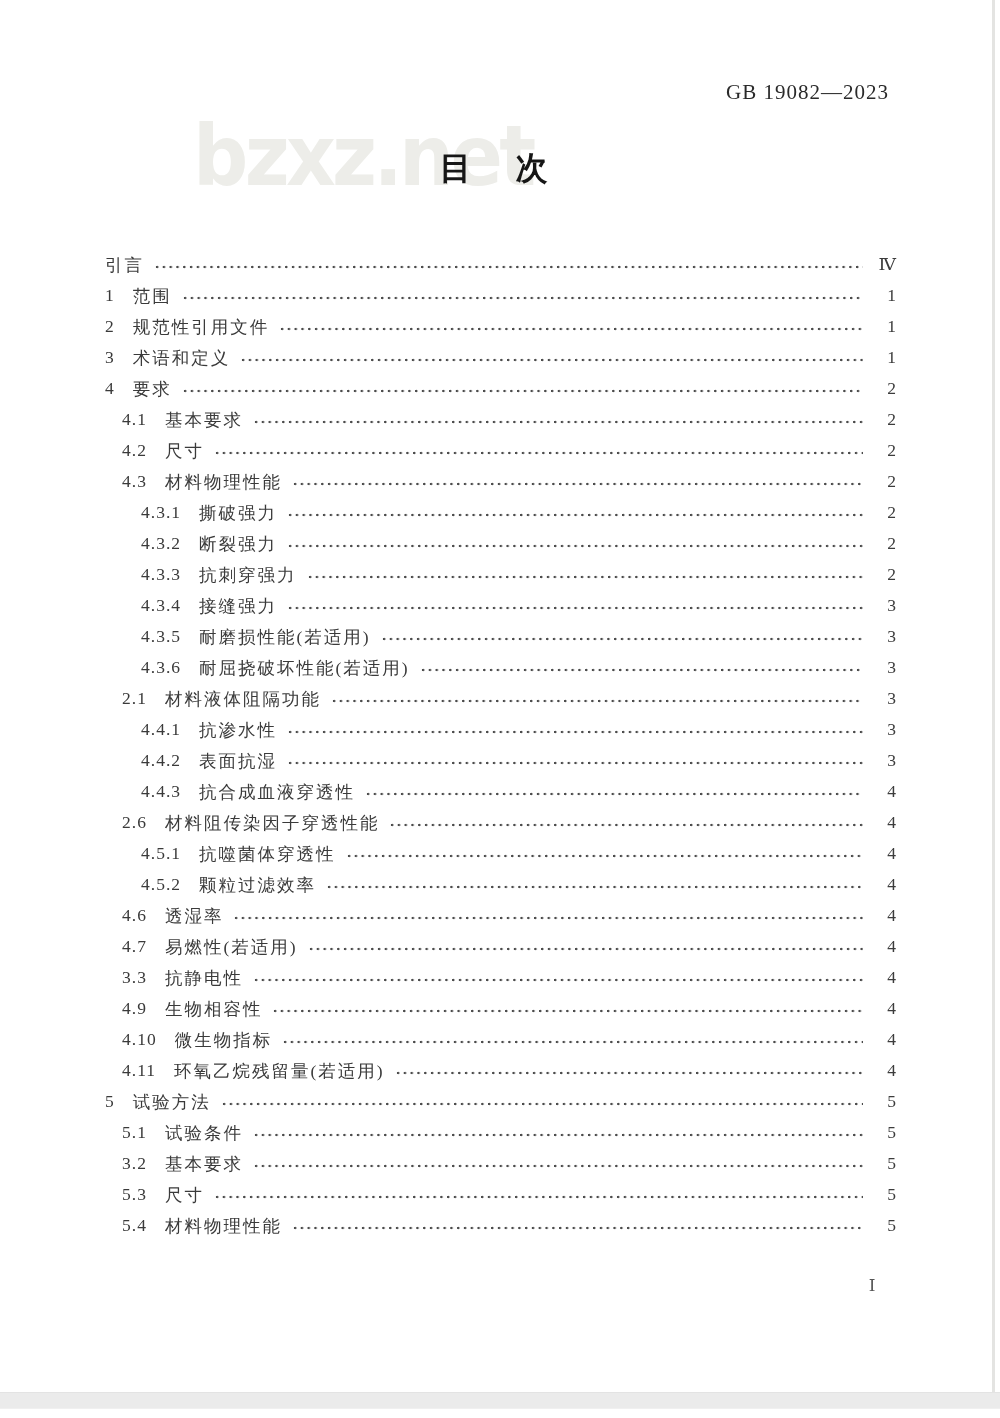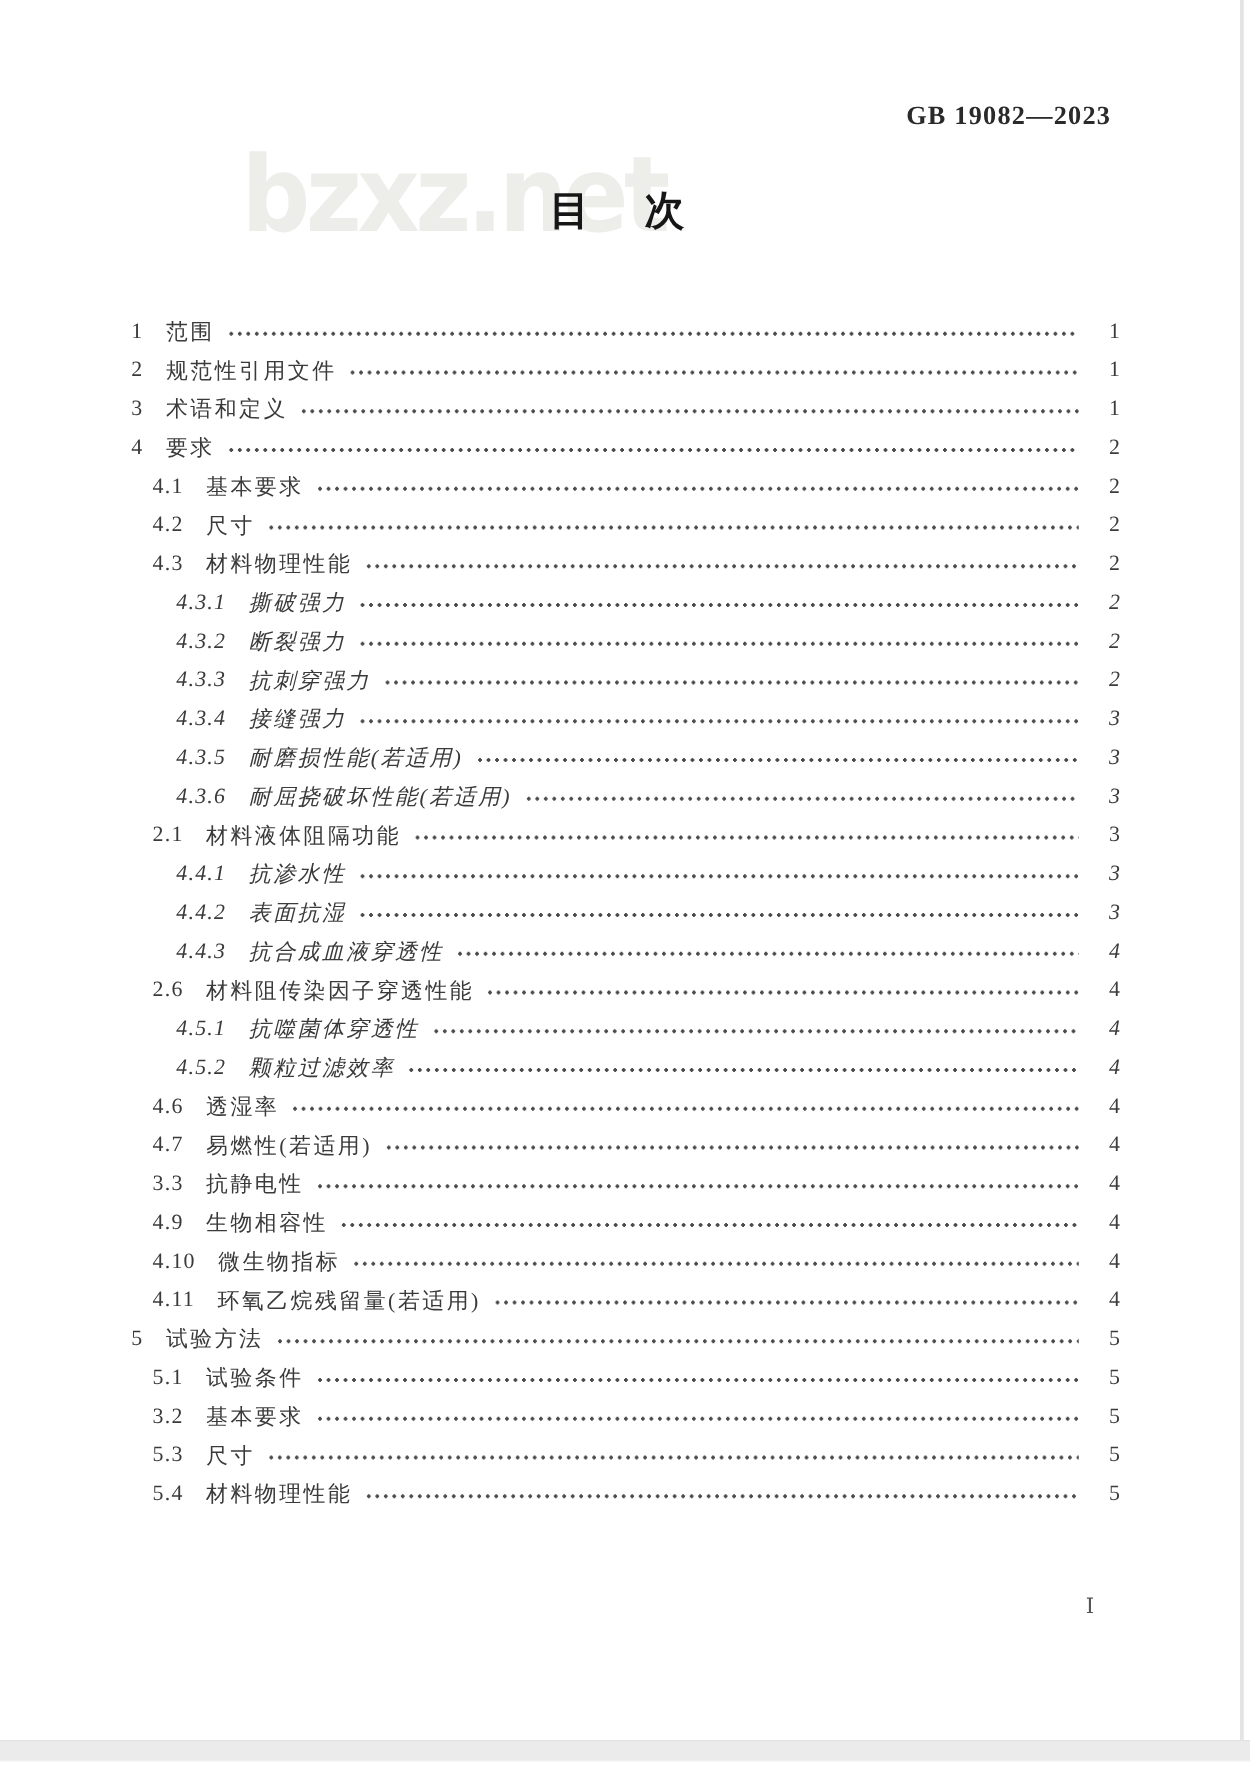--- a/index.html
+++ b/index.html
@@ -25,21 +25,21 @@
     position: absolute;
     left: 992px; top: 0;
     width: 3px; height: 1392px;
     background: #e4e4e2;
   }
   .doc-code {
     position: absolute;
     top: 80px;
     right: 104px;
     font-size: 21px;
-    font-weight: bold;
+    font-weight: normal;
     color: #2a2a2a;
     letter-spacing: 1px;
     white-space: nowrap;
   }
   .watermark {
     position: absolute;
     left: 193px;
     top: 112px;
     font-family: "DejaVu Sans", "Liberation Sans", sans-serif;
     font-weight: bold;
@@ -74,21 +74,21 @@
   }
   .row {
     display: flex;
     align-items: center;
     height: 31px;
     font-size: 17.5px;
     color: #3a3a3a;
     white-space: nowrap;
   }
   .row.lv1 { padding-left: 17px; }
-  .row.lv2 { padding-left: 36px; font-style: italic; }
+  .row.lv2 { padding-left: 36px; }
   .row .num {
     margin-right: 18px;
     letter-spacing: 1px;
   }
   .row .label {
     letter-spacing: 2px;
   }
   .row .dots {
     flex: 1 1 auto;
     height: 20px;
@@ -131,20 +131,26 @@
 <div class="page">
 
   <div class="watermark">bzxz.net</div>
 
   <div class="doc-code">GB 19082—2023</div>
 
   <h1 class="title">目　次</h1>
 
   <div class="toc" id="toc">
       <div class="row lv0">
+
+    <span class="label">引言</span>
+    <span class="dots"></span>
+    <span class="pg">Ⅳ</span>
+  </div>
+      <div class="row lv0">
     <span class="num">1</span>
     <span class="label">范围</span>
     <span class="dots"></span>
     <span class="pg">1</span>
   </div>
       <div class="row lv0">
     <span class="num">2</span>
     <span class="label">规范性引用文件</span>
     <span class="dots"></span>
     <span class="pg">1</span>

